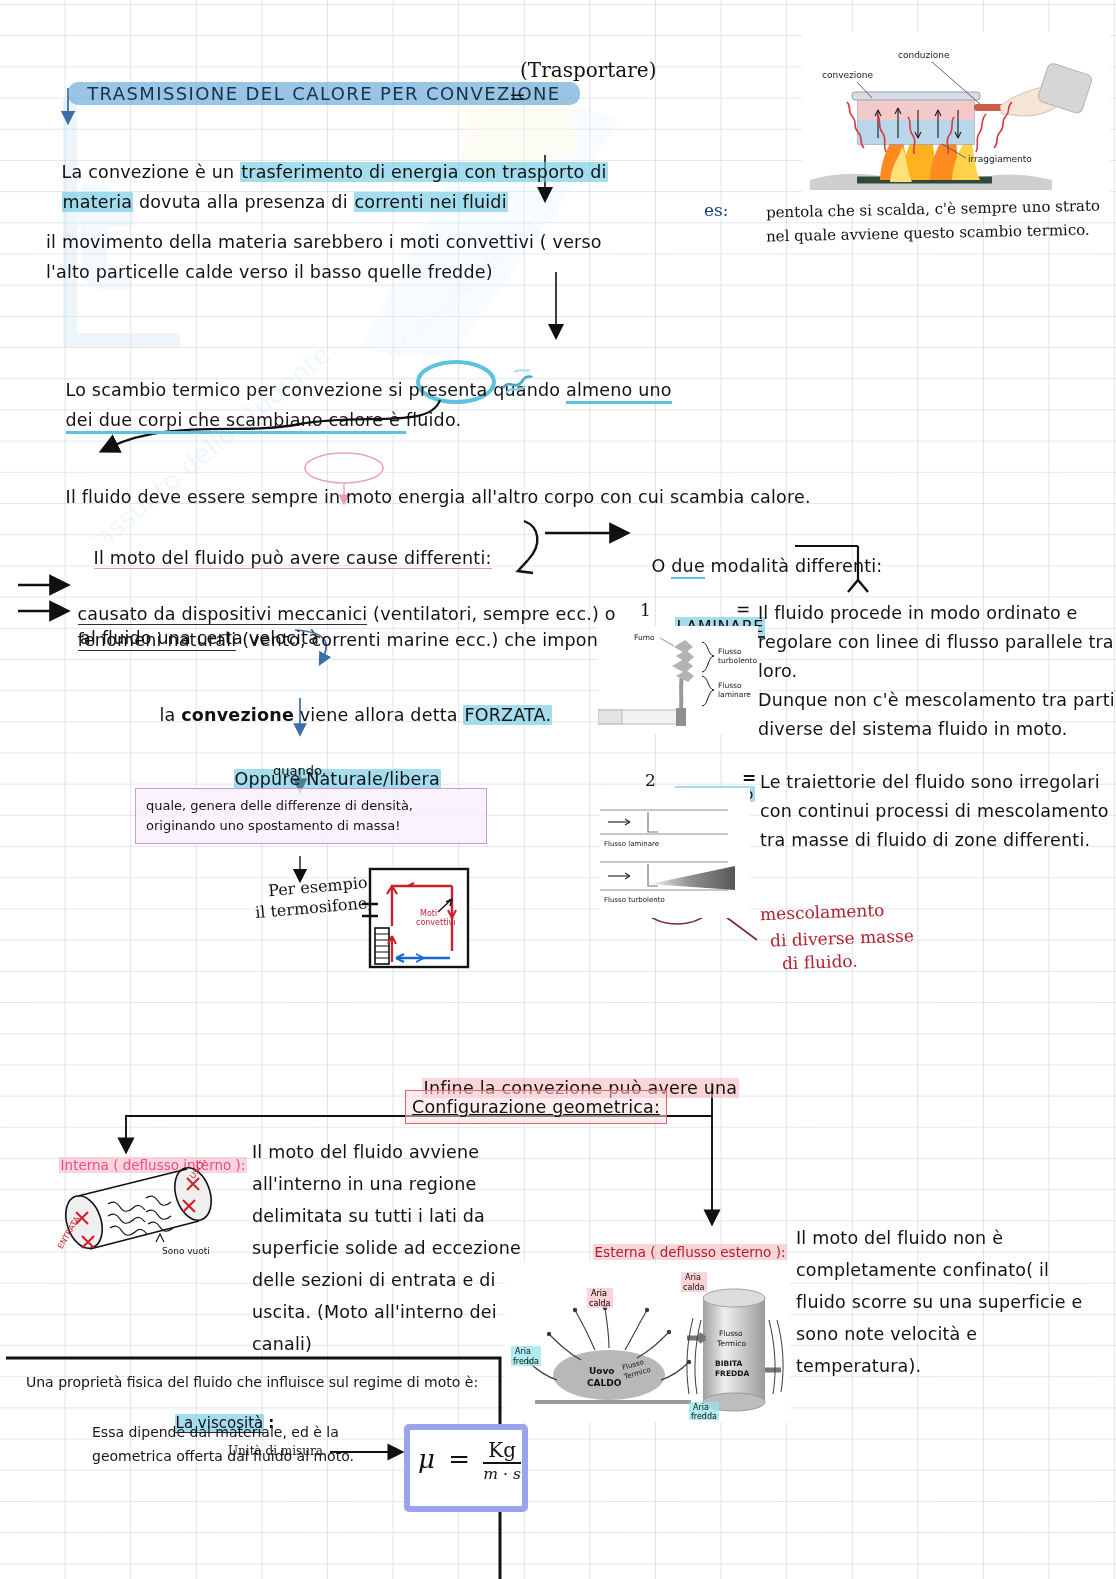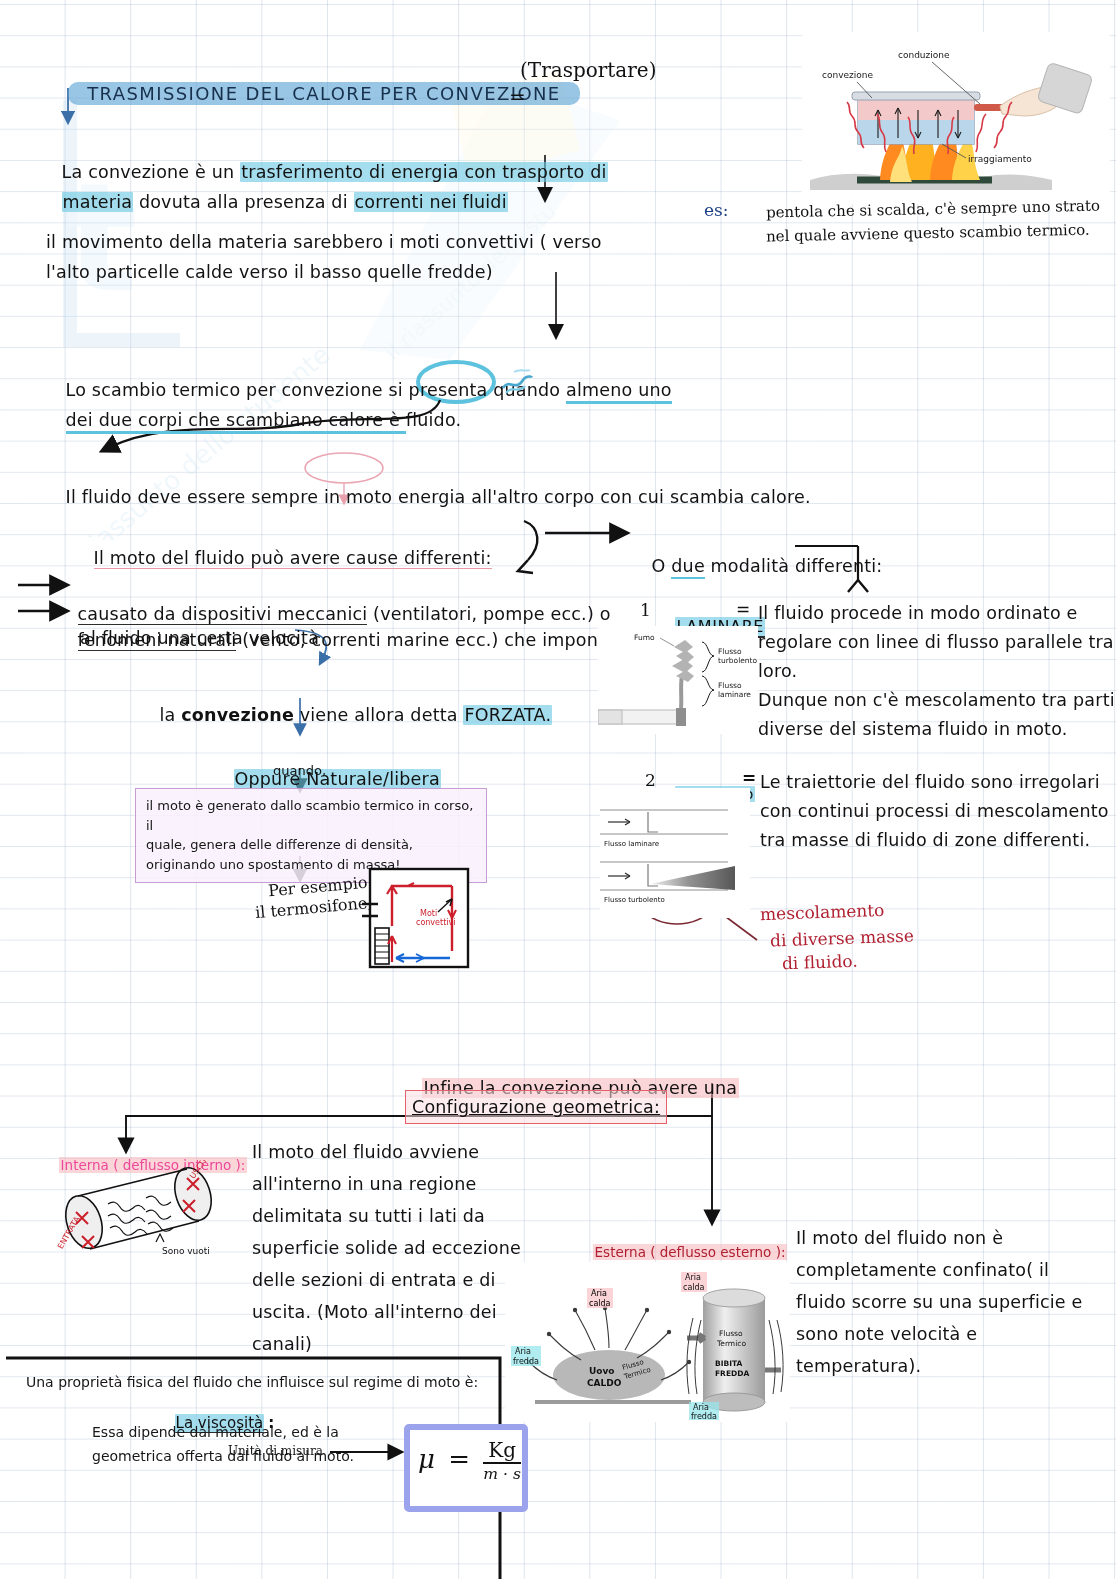--- a/index.html
+++ b/index.html
@@ -183,38 +183,37 @@
 
 <div class="t body-txt" style="left:54px; top:455px;">
   <span>Il fluido deve essere sempre in moto energia all'altro corpo con cui scambia calore.</span>
 </div>
 
 <div class="t body-txt" style="left:82px; top:516px;">
   <span class="u-pinkthin">Il moto del fluido può avere cause differenti:</span>
 </div>
 
 <div class="t body-txt" style="left:66px; top:572px;">
-  <span class="u-thin">causato da dispositivi meccanici</span><span> (ventilatori, pompe ecc.) o</span>
+  <span class="u-thin">causato da dispositivi meccanici</span><span> (ventilatori, sempre ecc.) o</span>
 </div>
 <div class="t body-txt" style="left:66px; top:598px;">
   <span class="u-thin">fenomeni naturali</span><span> (vento, correnti marine ecc.) che impongono</span>
 </div>
 <div class="t body-txt" style="left:80px; top:624px;">al fluido una certa velocità</div>
 
 <div class="t body-txt" style="left:148px; top:673px;">
   <span>la </span><span style="font-weight:bold;">convezione</span><span> viene allora detta </span><span class="hl-blue">FORZATA.</span>
 </div>
 
 <div class="t body-txt" style="left:222px; top:737px;">
   <span class="hl-blue">Oppure Naturale/libera</span>
 </div>
 <div class="t small-txt" style="left:273px; top:761px;">quando,</div>
 
 <div class="box-purple" style="left:135px; top:788px; width:352px;">
-  <div class="small-txt">il moto è generato dallo scambio termico in corso, il</div>
   <div class="small-txt">quale, genera delle differenze di densità,</div>
   <div class="small-txt">originando uno spostamento di massa!</div>
 </div>
 
 <div class="t" style="left:268px; top:877px; font-size:16px; font-family:'DejaVu Serif',serif; transform:rotate(-5deg); color:#111;">Per esempio</div>
 <div class="t" style="left:255px; top:898px; font-size:16px; font-family:'DejaVu Serif',serif; transform:rotate(-5deg); color:#111;">il termosifone,</div>
 
 <svg style="position:absolute; left:362px; top:866px; width:110px; height:104px;" viewBox="0 0 110 104">
   <rect x="8" y="3" width="98" height="98" fill="#fff" stroke="#111" stroke-width="2.4"></rect>
   <rect x="13" y="62" width="14" height="36" fill="#fff" stroke="#111" stroke-width="1.6"></rect>

